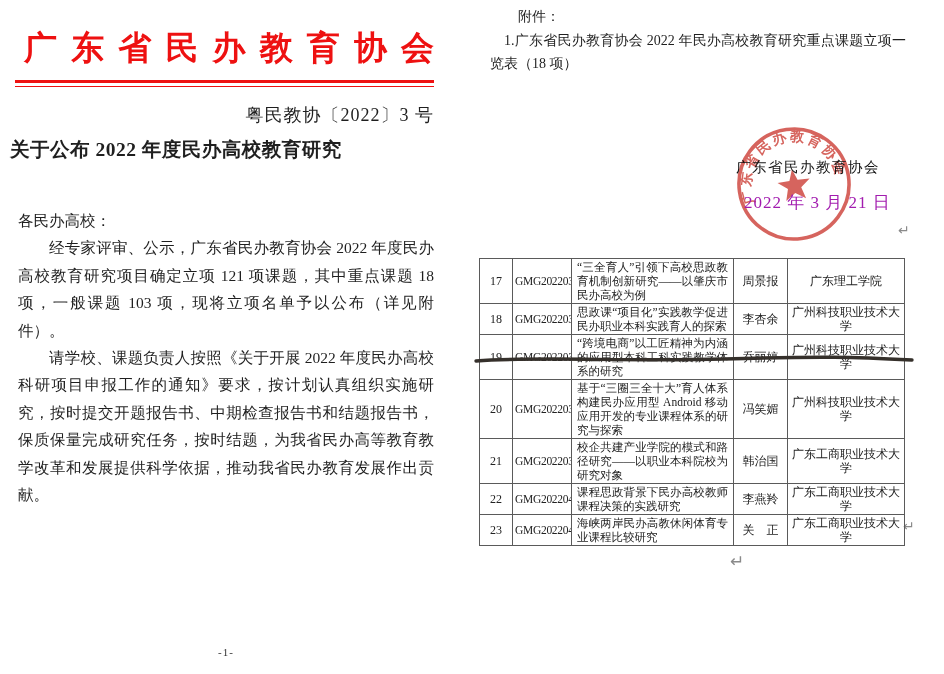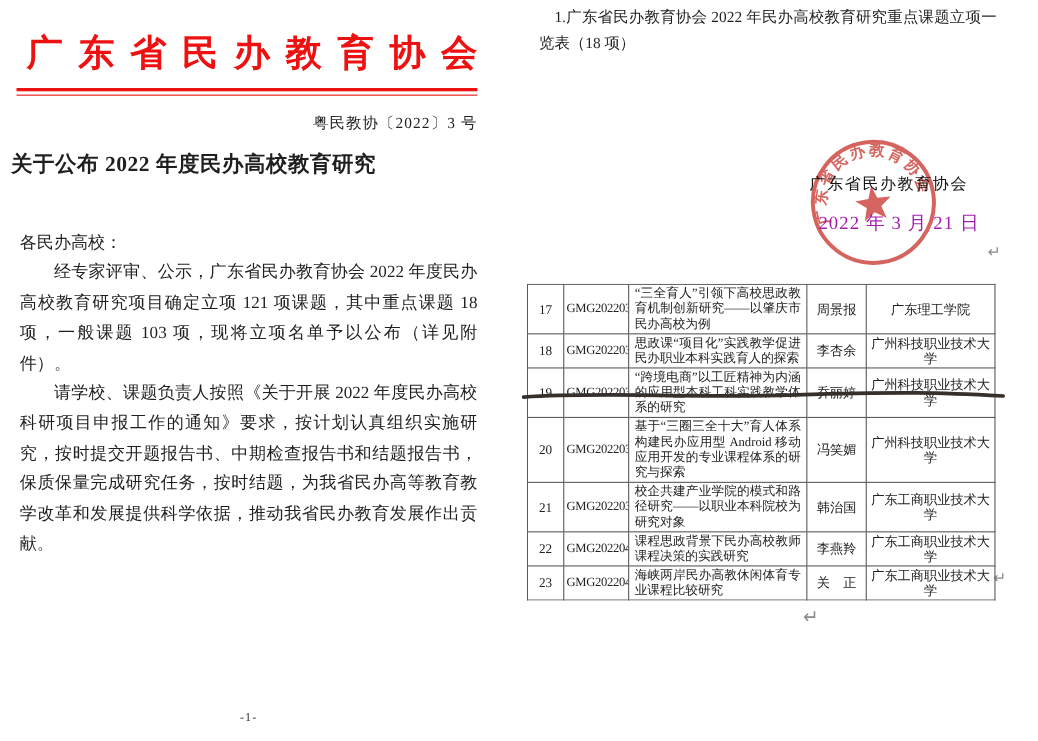--- a/index.html
+++ b/index.html
@@ -11,21 +11,21 @@
     position:absolute; left:24px; top:26px; width:410px;
     font-size:33px; font-weight:bold; color:#ee1111;
     text-align:justify; text-align-last:justify; white-space:nowrap;
   }
   .red-rule{
     position:absolute; left:15px; top:80px; width:419px; height:7px;
     border-top:3px solid #ee1111; border-bottom:1px solid #ee1111;
   }
   .doc-number{
     position:absolute; left:15px; top:103px; width:419px;
-    font-size:14px; text-align:right; letter-spacing:1px;
+    font-size:18px; text-align:right; letter-spacing:1px;
   }
   .doc-title{
     position:absolute; left:10px; top:136px; width:430px;
     font-size:19.5px; font-weight:bold; text-align:left; line-height:27px;
     letter-spacing:.5px;
   }
   .body-text{
     position:absolute; left:18px; top:207px; width:416px;
     font-size:15.5px; line-height:27.4px; text-align:justify;
     text-justify:inter-ideograph;
@@ -93,20 +93,21 @@
 
 <div class="body-text">
   <p>各民办高校：</p>
   <p class="indent">经专家评审、公示，广东省民办教育协会 2022 年度民办高校教育研究项目确定立项 121 项课题，其中重点课题 18 项，一般课题 103 项，现将立项名单予以公布（详见附件）。</p>
   <p class="indent">请学校、课题负责人按照《关于开展 2022 年度民办高校科研项目申报工作的通知》要求，按计划认真组织实施研究，按时提交开题报告书、中期检查报告书和结题报告书，保质保量完成研究任务，按时结题，为我省民办高等教育教学改革和发展提供科学依据，推动我省民办教育发展作出贡献。</p>
 </div>
 
 <div class="page-number">-1-</div>
 
 <div class="attachments">
+  <p class="att-label">附件：</p>
   <p class="att-item">1.广东省民办教育协会 2022 年民办高校教育研究重点课题立项一览表（18 项）</p>
 </div>
 
 <svg class="seal" viewBox="0 0 122 122">
   <g transform="rotate(-8 61 61)">
     <circle cx="61" cy="61" r="55" fill="none" stroke="#cf4a42" stroke-width="3.6"></circle>
     <polygon fill="#cf4a42" points="61,46 65.1,57.3 77.2,57.8 67.7,65.2 71,76.8 61,70 51,76.8 54.3,65.2 44.8,57.8 56.9,57.3"></polygon>
     <defs>
       <path id="sealArc" d="M 20.6,75.7 A 43,43 0 1 1 101.4,75.7" fill="none"></path>
     </defs>

